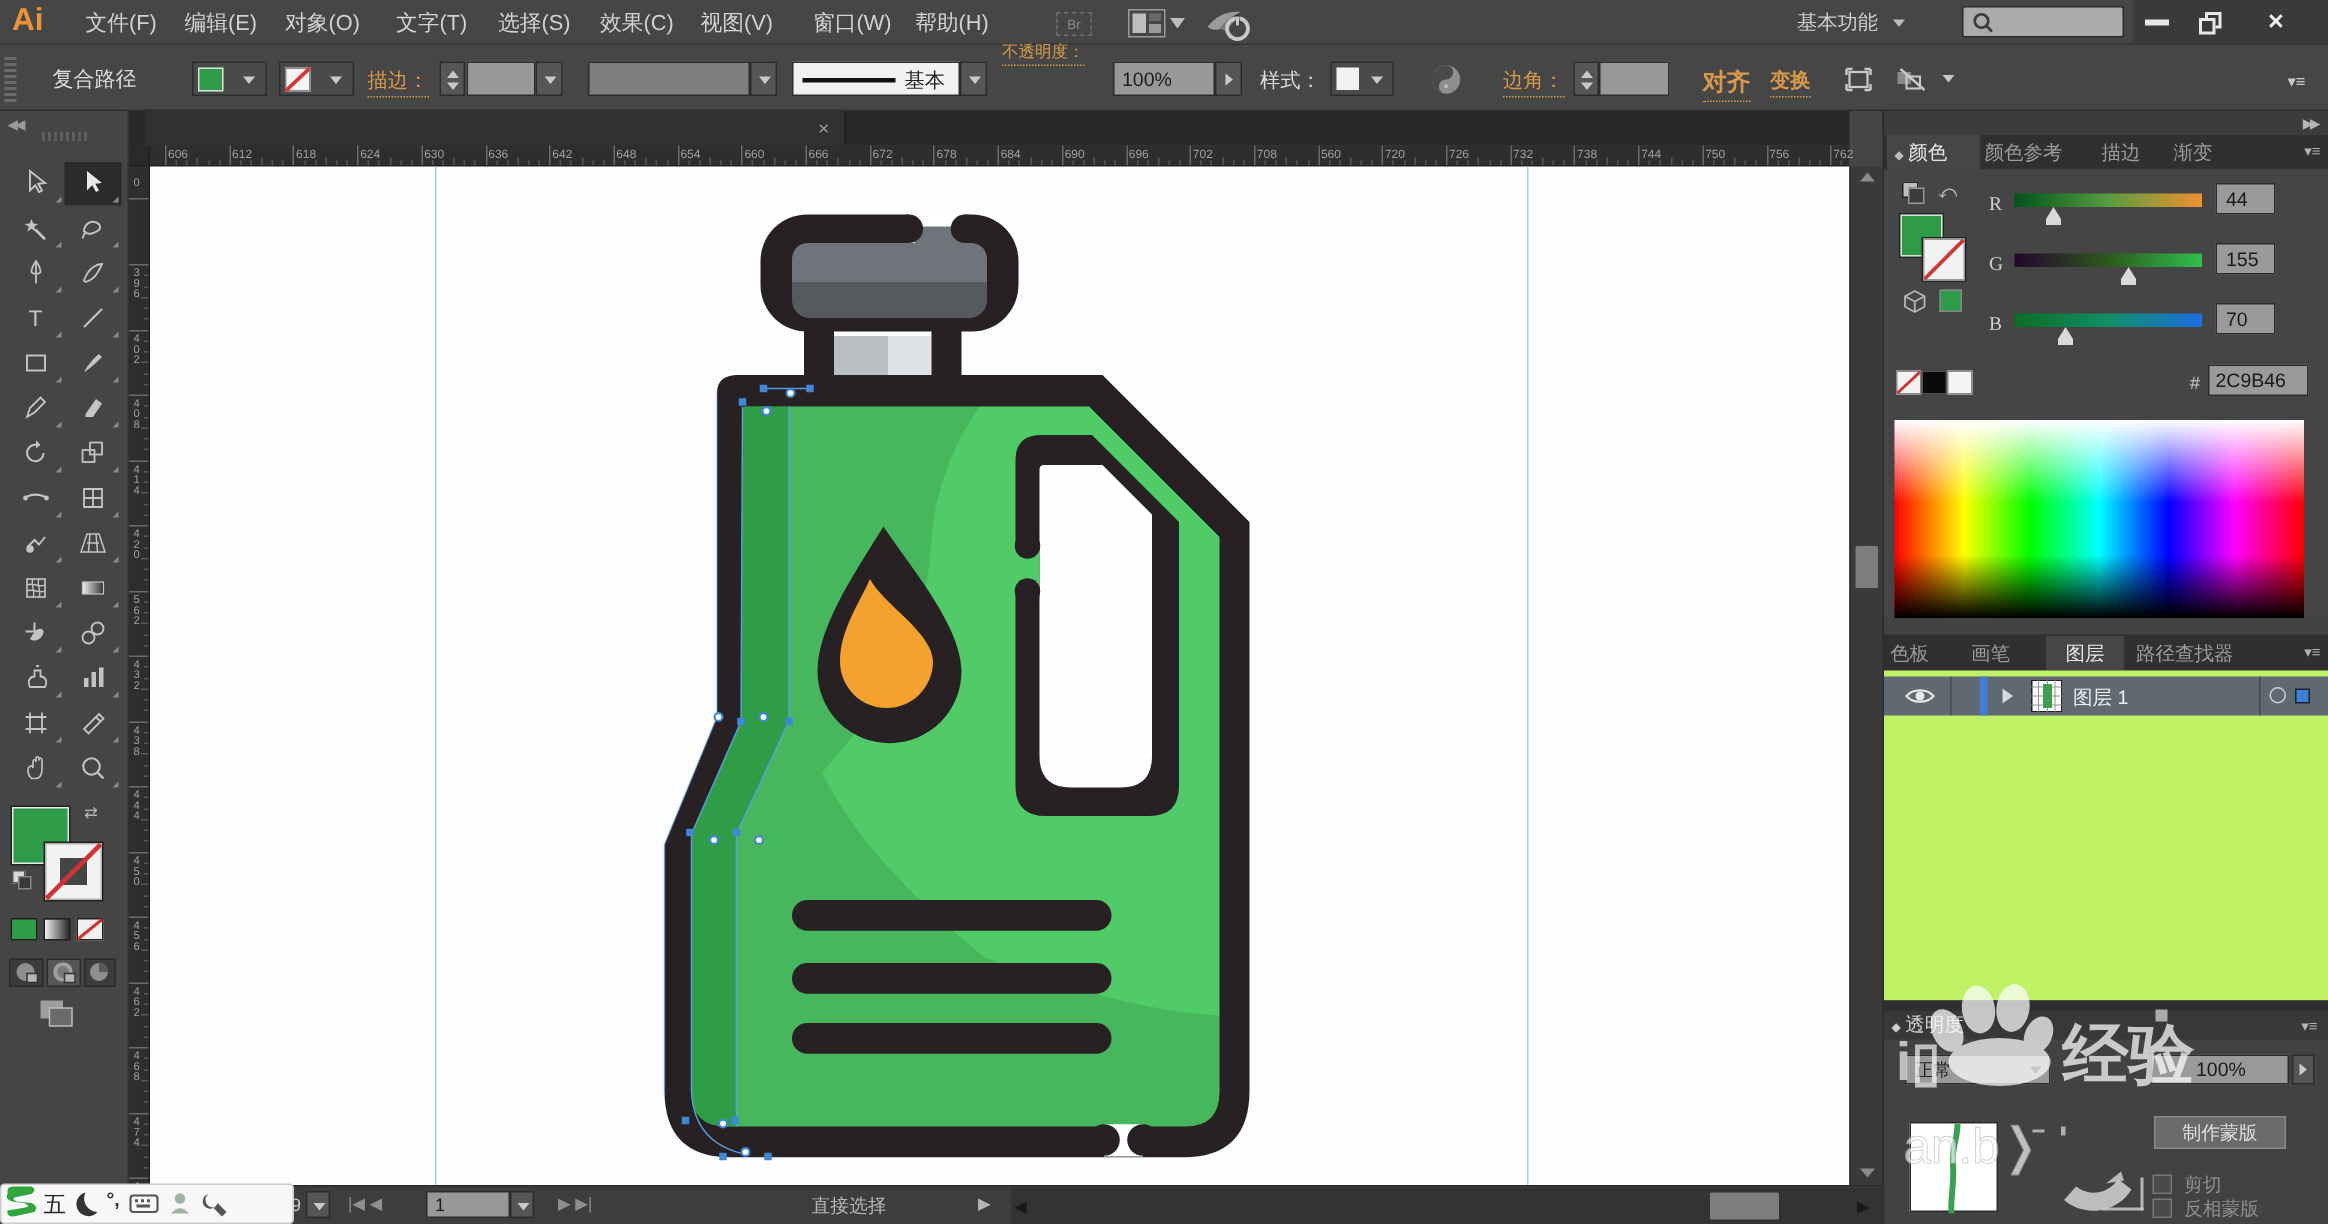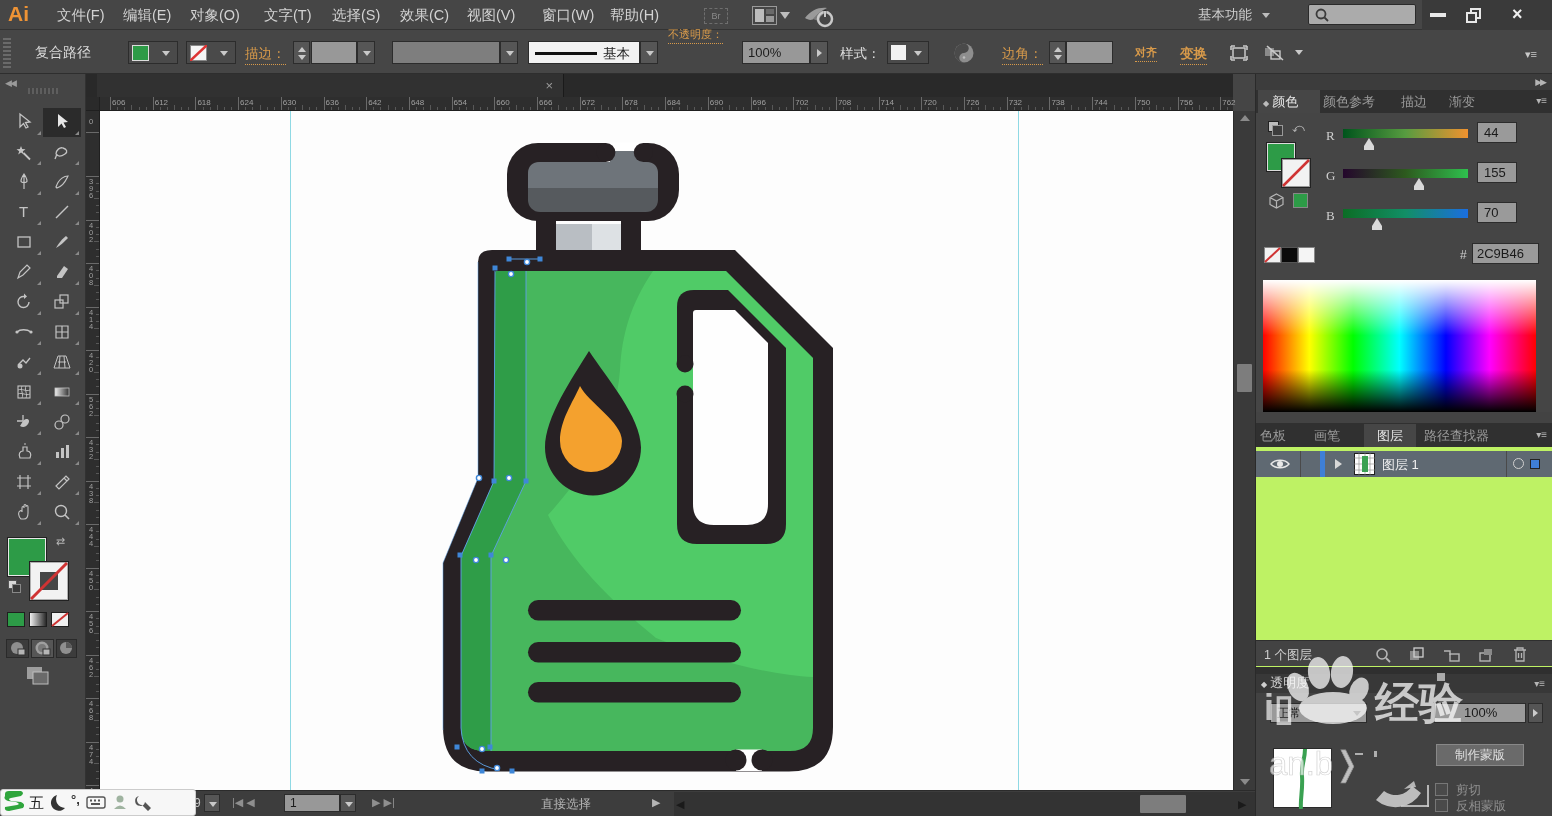--- a/index.html
+++ b/index.html
@@ -141,21 +141,21 @@
     <path d="M11 1.5 A9.5 9.5 0 0 0 11 20.5 A4.75 4.75 0 0 1 11 11 A4.75 4.75 0 0 0 11 1.5 Z" fill="#4a4a4a"></path>
     <circle cx="11" cy="6.5" r="1.3" fill="#4a4a4a"></circle>
       <circle cx="11" cy="15.5" r="1.3" fill="#bdbdbd"></circle>
   </svg>
   <div class="abs olabel" style="left:1002px;top:45px;font-size:13.5px">边角：</div>
   <div class="abs dbtn" style="left:1049px;top:41px;width:17px;height:23px">
     <div class="abs" style="left:4px;top:5px;border-left:4px solid transparent;border-right:4px solid transparent;border-bottom:5px solid #c9c9c9"></div>
     <div class="abs" style="left:4px;top:13px;border-left:4px solid transparent;border-right:4px solid transparent;border-top:5px solid #c9c9c9"></div>
   </div>
   <div class="abs ibox" style="left:1066px;top:41px;width:47px;height:23px"></div>
-  <div class="abs olabel" style="left:1135px;top:45px;font-size:11px;font-weight:bold">对齐</div>
+  <div class="abs olabel" style="left:1135px;top:45px;font-size:16px;font-weight:bold">对齐</div>
   <div class="abs olabel" style="left:1180px;top:45px;font-size:13.5px;font-weight:bold">变换</div>
   <svg class="abs" style="left:1228px;top:44px" width="22" height="18" viewBox="0 0 22 18">
     <rect x="5" y="4" width="12" height="10" fill="none" stroke="#c9c9c9" stroke-width="1.5"></rect>
     <path d="M3 2 L7 2 M3 2 L3 6 M19 2 L15 2 M19 2 L19 6 M3 16 L7 16 M3 16 L3 12 M19 16 L15 16 M19 16 L19 12" stroke="#c9c9c9" stroke-width="1.6" fill="none"></path>
   </svg>
   <svg class="abs" style="left:1263px;top:44px" width="24" height="18" viewBox="0 0 24 18">
     <rect x="2" y="4" width="9" height="8" fill="#8a8a8a"></rect>
     <rect x="8" y="7" width="9" height="8" fill="none" stroke="#c9c9c9" stroke-width="1.4"></rect>
     <line x1="4" y1="2" x2="20" y2="16" stroke="#c9c9c9" stroke-width="1.6"></line>
   </svg>
@@ -488,21 +488,21 @@
       <div style="position:absolute;left:721.7px;top:10px;width:1px;height:3px;background:#585858"></div>
       <div style="position:absolute;left:728.8px;top:10px;width:1px;height:3px;background:#585858"></div>
       <div style="position:absolute;left:735.9px;top:0;width:1px;height:13px;background:#6a6a6a"></div>
       <div style="position:absolute;left:737.9px;top:1px;font-size:8px;color:#a0a0a0">708</div>
       <div style="position:absolute;left:743.0px;top:10px;width:1px;height:3px;background:#585858"></div>
       <div style="position:absolute;left:750.1px;top:10px;width:1px;height:3px;background:#585858"></div>
       <div style="position:absolute;left:757.3px;top:8px;width:1px;height:5px;background:#585858"></div>
       <div style="position:absolute;left:764.4px;top:10px;width:1px;height:3px;background:#585858"></div>
       <div style="position:absolute;left:771.5px;top:10px;width:1px;height:3px;background:#585858"></div>
       <div style="position:absolute;left:778.6px;top:0;width:1px;height:13px;background:#6a6a6a"></div>
-      <div style="position:absolute;left:780.6px;top:1px;font-size:8px;color:#a0a0a0">714</div>
+      <div style="position:absolute;left:780.6px;top:1px;font-size:8px;color:#a0a0a0">560</div>
       <div style="position:absolute;left:785.7px;top:10px;width:1px;height:3px;background:#585858"></div>
       <div style="position:absolute;left:792.8px;top:10px;width:1px;height:3px;background:#585858"></div>
       <div style="position:absolute;left:800.0px;top:8px;width:1px;height:5px;background:#585858"></div>
       <div style="position:absolute;left:807.1px;top:10px;width:1px;height:3px;background:#585858"></div>
       <div style="position:absolute;left:814.2px;top:10px;width:1px;height:3px;background:#585858"></div>
       <div style="position:absolute;left:821.3px;top:0;width:1px;height:13px;background:#6a6a6a"></div>
       <div style="position:absolute;left:823.3px;top:1px;font-size:8px;color:#a0a0a0">720</div>
       <div style="position:absolute;left:828.4px;top:10px;width:1px;height:3px;background:#585858"></div>
       <div style="position:absolute;left:835.5px;top:10px;width:1px;height:3px;background:#585858"></div>
       <div style="position:absolute;left:842.7px;top:8px;width:1px;height:5px;background:#585858"></div>
@@ -824,42 +824,20 @@
               <line x1="16" y1="0" x2="16" y2="22"></line>
             </g>
             <rect x="8" y="3" width="6" height="16" fill="#3aa152"></rect>
           </svg>
         <div class="abs" style="left:126px;top:5px;color:#f0f0f0;font-size:13px">图层 1</div>
           <div class="abs" style="left:250px;top:0;width:1px;height:26px;background:#4a4a4a"></div>
         <div class="abs" style="left:257px;top:7px;width:11px;height:11px;border:1.5px solid #d0d0d0;border-radius:50%"></div>
         <div class="abs" style="left:274px;top:8px;width:10px;height:10px;background:#3f7fd6;border:1px solid #222"></div>
       </div>
 
-      <div class="abs" style="left:0;top:193px;width:297px;height:26px;background:#434343;border-top:1px solid #2e2e2e">
-        <div class="abs" style="left:8px;top:6px;color:#cfcfcf;font-size:12.5px">1 个图层</div>
-        <svg class="abs" style="left:118px;top:5px" width="18" height="18" viewBox="0 0 18 18">
-            <circle cx="8" cy="8" r="5" fill="none" stroke="#b5b5b5" stroke-width="1.6"></circle>
-            <line x1="12" y1="12" x2="16" y2="16" stroke="#b5b5b5" stroke-width="1.8"></line>
-          </svg>
-        <svg class="abs" style="left:152px;top:5px" width="18" height="18" viewBox="0 0 18 18">
-            <rect x="2" y="5" width="9" height="9" fill="#8a8a8a"></rect>
-            <rect x="6" y="2" width="9" height="9" fill="none" stroke="#cfcfcf" stroke-width="1.3"></rect>
-          </svg>
-        <svg class="abs" style="left:186px;top:5px" width="22" height="18" viewBox="0 0 22 18">
-            <path d="M2 5 L8 5 L8 9" fill="none" stroke="#b5b5b5" stroke-width="1.4"></path>
-            <rect x="8" y="8" width="9" height="7" fill="none" stroke="#b5b5b5" stroke-width="1.4"></rect>
-          </svg>
-        <svg class="abs" style="left:220px;top:5px" width="20" height="18" viewBox="0 0 20 18">
-            <rect x="4" y="7" width="10" height="8" fill="none" stroke="#b5b5b5" stroke-width="1.4"></rect>
-            <rect x="8" y="3" width="8" height="6" fill="#8a8a8a"></rect>
-          </svg>
-        <svg class="abs" style="left:256px;top:4px" width="16" height="19" viewBox="0 0 16 19">
-            <path d="M2 5 L14 5 M5 5 L5 3 L11 3 L11 5 M4 5 L4 16 L12 16 L12 5 M6.5 8 L6.5 13 M9.5 8 L9.5 13" fill="none" stroke="#b5b5b5" stroke-width="1.3"></path>
-          </svg>
-      </div>
     </div>
 
     <div class="abs" style="left:0;top:593px;width:297px;height:149px;background:#424242">
       <div class="abs" style="left:0;top:0;width:297px;height:7px;background:#2f2f2f"></div>
       <div class="abs" style="left:0;top:7px;width:297px;height:19px;background:#383838;color:#cfcfcf;font-size:13px"><span style="font-size:8px;margin:0 3px 0 5px">◆</span>透明度<span style="float:right;margin:4px 8px 0 0;color:#b5b5b5;font-size:10px">▾≡</span></div>
       <div class="abs" style="left:14px;top:36px;width:97px;height:20px;background:#9a9a9a;border:1px solid #2c2c2c;color:#222;font-size:12px;line-height:18px;padding-left:6px">正常<span style="float:right;margin:7px 5px 0 0;border-left:4px solid transparent;border-right:4px solid transparent;border-top:5px solid #333"></span></div>
       <div class="abs" style="left:178px;top:36px;width:92px;height:20px;background:#9a9a9a;border:1px solid #2c2c2c;color:#1a1a1a;font-size:13px;line-height:18px;padding-left:29px">100%</div>
       <div class="abs" style="left:272px;top:36px;width:15px;height:20px;background:#555;border:1px solid #2c2c2c">
           <div class="abs" style="left:4px;top:5px;border-top:4px solid transparent;border-bottom:4px solid transparent;border-left:5px solid #ccc"></div>
         </div>

